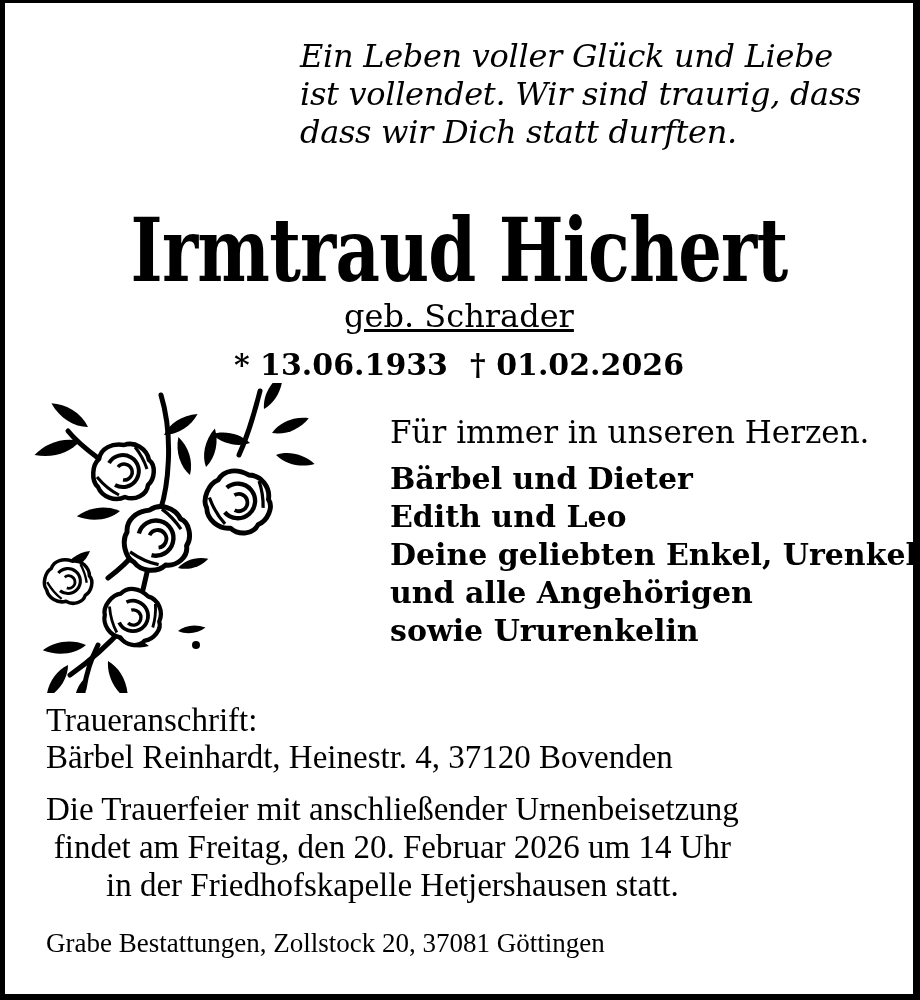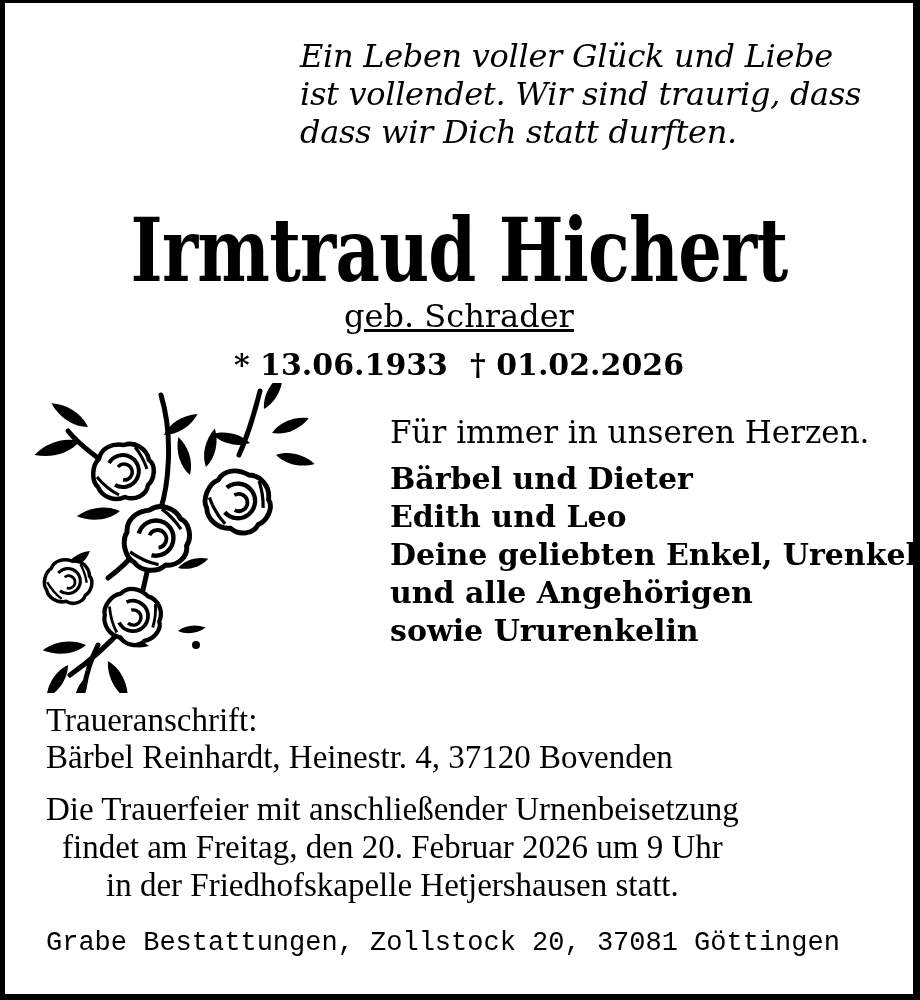--- a/index.html
+++ b/index.html
@@ -50,21 +50,21 @@
     font-family:"Liberation Serif", serif;
     font-size:33px;line-height:37px;white-space:nowrap;margin-top:15px;
   }
   .funeral{
     position:absolute;left:41px;top:787px;
     font-family:"Liberation Serif", serif;
     font-size:33px;line-height:38px;white-space:nowrap;text-align:center;
   }
   .home{
     position:absolute;left:41px;top:924px;
-    font-family:Liberation Mono, monospace;
+    font-family:Liberation Serif, serif;
     font-size:27px;line-height:32px;white-space:nowrap;
   }
   .roses path, .roses use{vector-effect:none;}
 </style>
 </head>
 <body>
 
 <div class="page">
 
   <div class="quote">
@@ -145,19 +145,19 @@
     <div>sowie Ururenkelin</div>
   </div>
 
   <div class="addr">
     <div>Traueranschrift:</div>
     <div>Bärbel Reinhardt, Heinestr. 4, 37120 Bovenden</div>
   </div>
 
   <div class="funeral">
     <div>Die Trauerfeier mit anschließender Urnenbeisetzung</div>
-    <div>findet am Freitag, den 20. Februar 2026 um 9 Uhr</div>
+    <div>findet am Freitag, den 20. Februar 2026 um 14 Uhr</div>
     <div>in der Friedhofskapelle Hetjershausen statt.</div>
   </div>
 
   <div class="home">Grabe Bestattungen, Zollstock 20, 37081 Göttingen</div>
 
 </div>
 
 </body></html>

